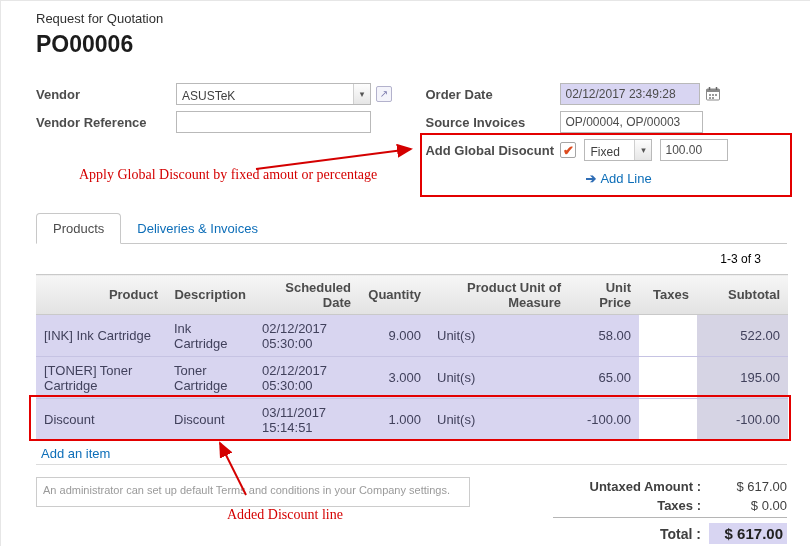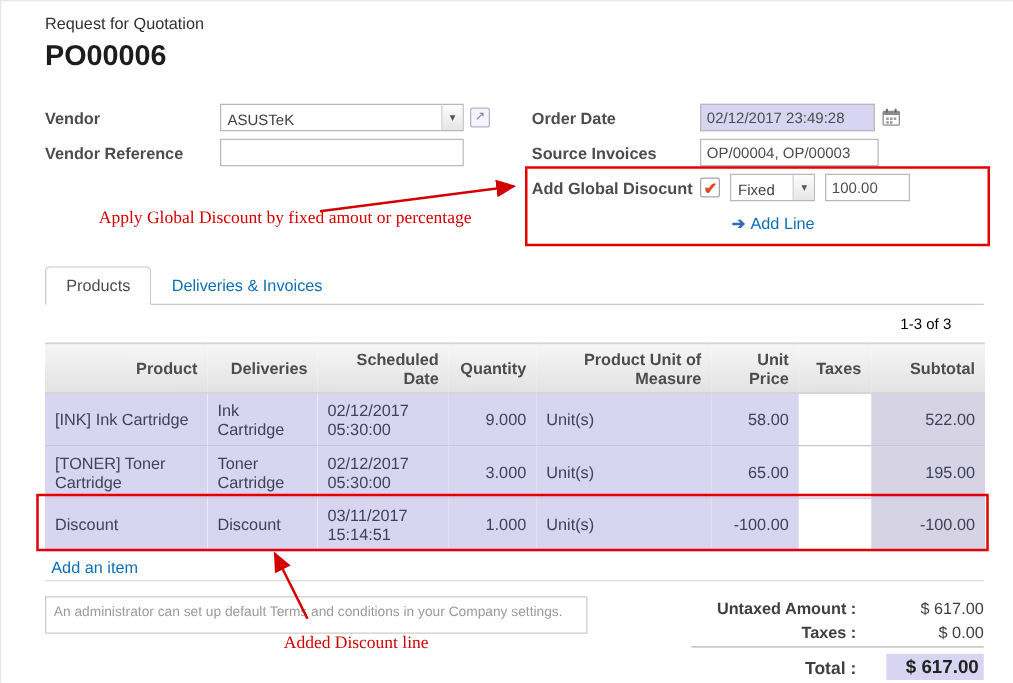--- a/index.html
+++ b/index.html
@@ -84,21 +84,21 @@
 
   .add-item { height: 24px; padding: 5px 5px 0 5px; border-bottom: 1px solid #dcdcdc; }
 
   .footer { display: flex; justify-content: space-between; margin-top: 12px; }
   .terms {
     width: 434px; height: 30px; border: 1px solid #ccc; background: #fff;
     color: #9a9a9a; font-size: 11px; padding: 6px 6px; white-space: nowrap; overflow: hidden; cursor: text;
   }
   .totals { width: 234px; padding-top: 2px; }
   .trow { display: flex; justify-content: flex-end; align-items: center; margin-bottom: 4px; }
-  .tlabel { font-weight: bold; margin-right: 24px; font-size: 13px; color: #3f3f3f; }
+  .tlabel { font-weight: bold; margin-right: 8px; font-size: 13px; color: #3f3f3f; }
   .tval { min-width: 78px; text-align: right; font-size: 13px; color: #3f3f3f; }
   .tsep { border-top: 1px solid #b5b5b5; margin: 3px 0 5px 0; }
   .trow.total .tlabel { font-size: 14px; }
   .trow.total .tval { font-size: 15px; font-weight: bold; background: #d8d5f2; padding: 2px 4px; color: #222; }
 
   .ann-box { position: absolute; border: 2px solid #e30000; pointer-events: none; }
   .box1 { left: 419px; top: 132px; width: 372px; height: 64px; }
   .box2 { left: 28px;  top: 394px; width: 762px; height: 46px; }
   .ann-text {
     position: absolute; color: #d40000; pointer-events: none;
@@ -183,21 +183,21 @@
         <col style="width:105px">
         <col style="width:70px">
       <col style="width:140px">
         <col style="width:70px">
         <col style="width:58px">
         <col style="width:91px">
     </colgroup>
     <thead>
       <tr>
         <th>Product</th>
-        <th>Deliveries</th>
+        <th>Description</th>
         <th>Scheduled Date</th>
         <th class="num">Quantity</th>
         <th>Product Unit of Measure</th>
         <th class="num">Unit Price</th>
         <th>Taxes</th>
         <th class="num">Subtotal</th>
       </tr>
     </thead>
     <tbody>
       <tr>

